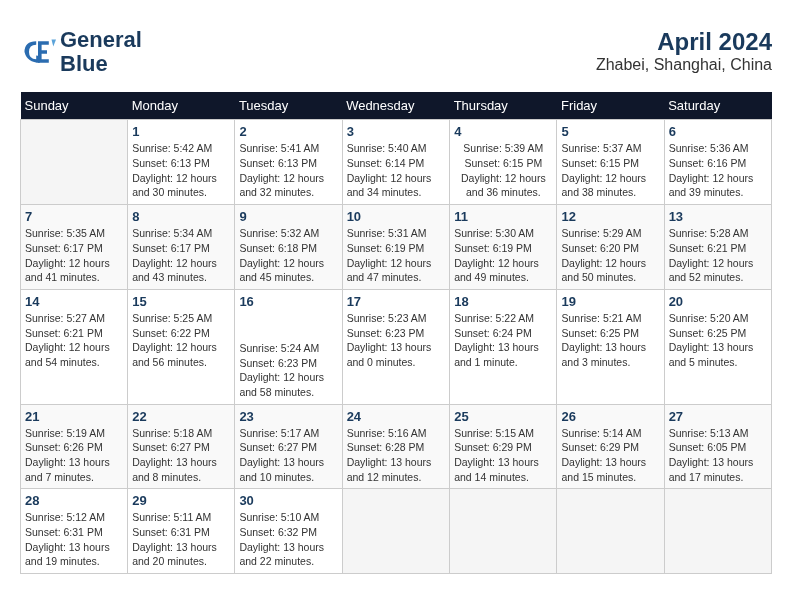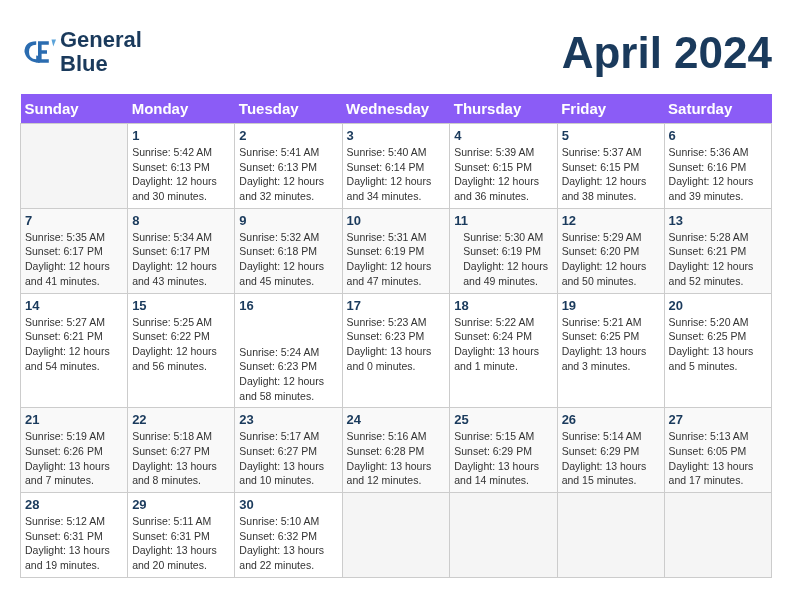--- a/index.html
+++ b/index.html
@@ -29,40 +29,40 @@
     }
     .logo-icon {
       width: 36px;
       height: 36px;
       margin-right: 4px;
     }
     .title-block {
       text-align: right;
     }
     .main-title {
-      font-size: 44px;
+      font-size: 24px;
       font-weight: bold;
       color: #1a3a5c;
     }
     .subtitle {
       font-size: 16px;
       color: #333;
     }
     .calendar {
       width: 100%;
       border-collapse: collapse;
       font-size: 11px;
     }
     .calendar th {
-      background-color: #8b5cf6;
+      background-color: #0f172a;
       color: #fff;
       padding: 6px 4px;
       text-align: left;
-      font-size: 15px;
-      font-weight: bold;
+      font-size: 13px;
+      font-weight: normal;
     }
     .calendar td {
       border: 1px solid #ccc;
       vertical-align: top;
       padding: 4px;
       width: 108px;
       min-height: 80px;
       background: #fff;
     }
     .calendar tr:nth-child(even) td {
@@ -95,20 +95,21 @@
       <path d="M20 8 L32 8 L32 12 L24 12 L24 18 L30 18 L30 22 L24 22 L24 28 L32 28 L32 32 L20 32Z" fill="#2b6cb0"></path>
       <polygon points="35,6 40,6 37,14" fill="#5ba3d9"></polygon>
     </svg>
     <div class="logo-text">
       <div>General</div>
       <div>Blue</div>
     </div>
   </div>
   <div class="title-block">
     <div class="main-title">April 2024</div>
+    <div class="subtitle">Zhabei, Shanghai, China</div>
   </div>
 </div>
 
 <table class="calendar">
   <thead>
     <tr>
     <th>Sunday</th>
         <th>Monday</th>
         <th>Tuesday</th>
         <th>Wednesday</th>
@@ -136,21 +137,21 @@
         </td>
         <td>
           <span class="day-number">3</span>
           <div class="day-info" style="white-space: pre-line;">Sunrise: 5:40 AM
 Sunset: 6:14 PM
 Daylight: 12 hours
 and 34 minutes.</div>
         </td>
         <td>
           <span class="day-number">4</span>
-          <div class="day-info" style="white-space: pre-line;">Sunrise: 5:39 AM
+          <div class="day-info" style="white-space: pre-line; text-align: center;">Sunrise: 5:39 AM
 Sunset: 6:15 PM
 Daylight: 12 hours
 and 36 minutes.</div>
         </td>
         <td>
           <span class="day-number">5</span>
           <div class="day-info" style="white-space: pre-line;">Sunrise: 5:37 AM
 Sunset: 6:15 PM
 Daylight: 12 hours
 and 38 minutes.</div>
@@ -187,21 +188,21 @@
         </td>
         <td>
           <span class="day-number">10</span>
           <div class="day-info" style="white-space: pre-line;">Sunrise: 5:31 AM
 Sunset: 6:19 PM
 Daylight: 12 hours
 and 47 minutes.</div>
         </td>
         <td>
           <span class="day-number">11</span>
-          <div class="day-info" style="white-space: pre-line; margin-left: 9px;">Sunrise: 5:30 AM
+          <div class="day-info" style="white-space: pre-line;">Sunrise: 5:30 AM
 Sunset: 6:19 PM
 Daylight: 12 hours
 and 49 minutes.</div>
         </td>
         <td>
           <span class="day-number">12</span>
           <div class="day-info" style="white-space: pre-line;">Sunrise: 5:29 AM
 Sunset: 6:20 PM
 Daylight: 12 hours
 and 50 minutes.</div>

